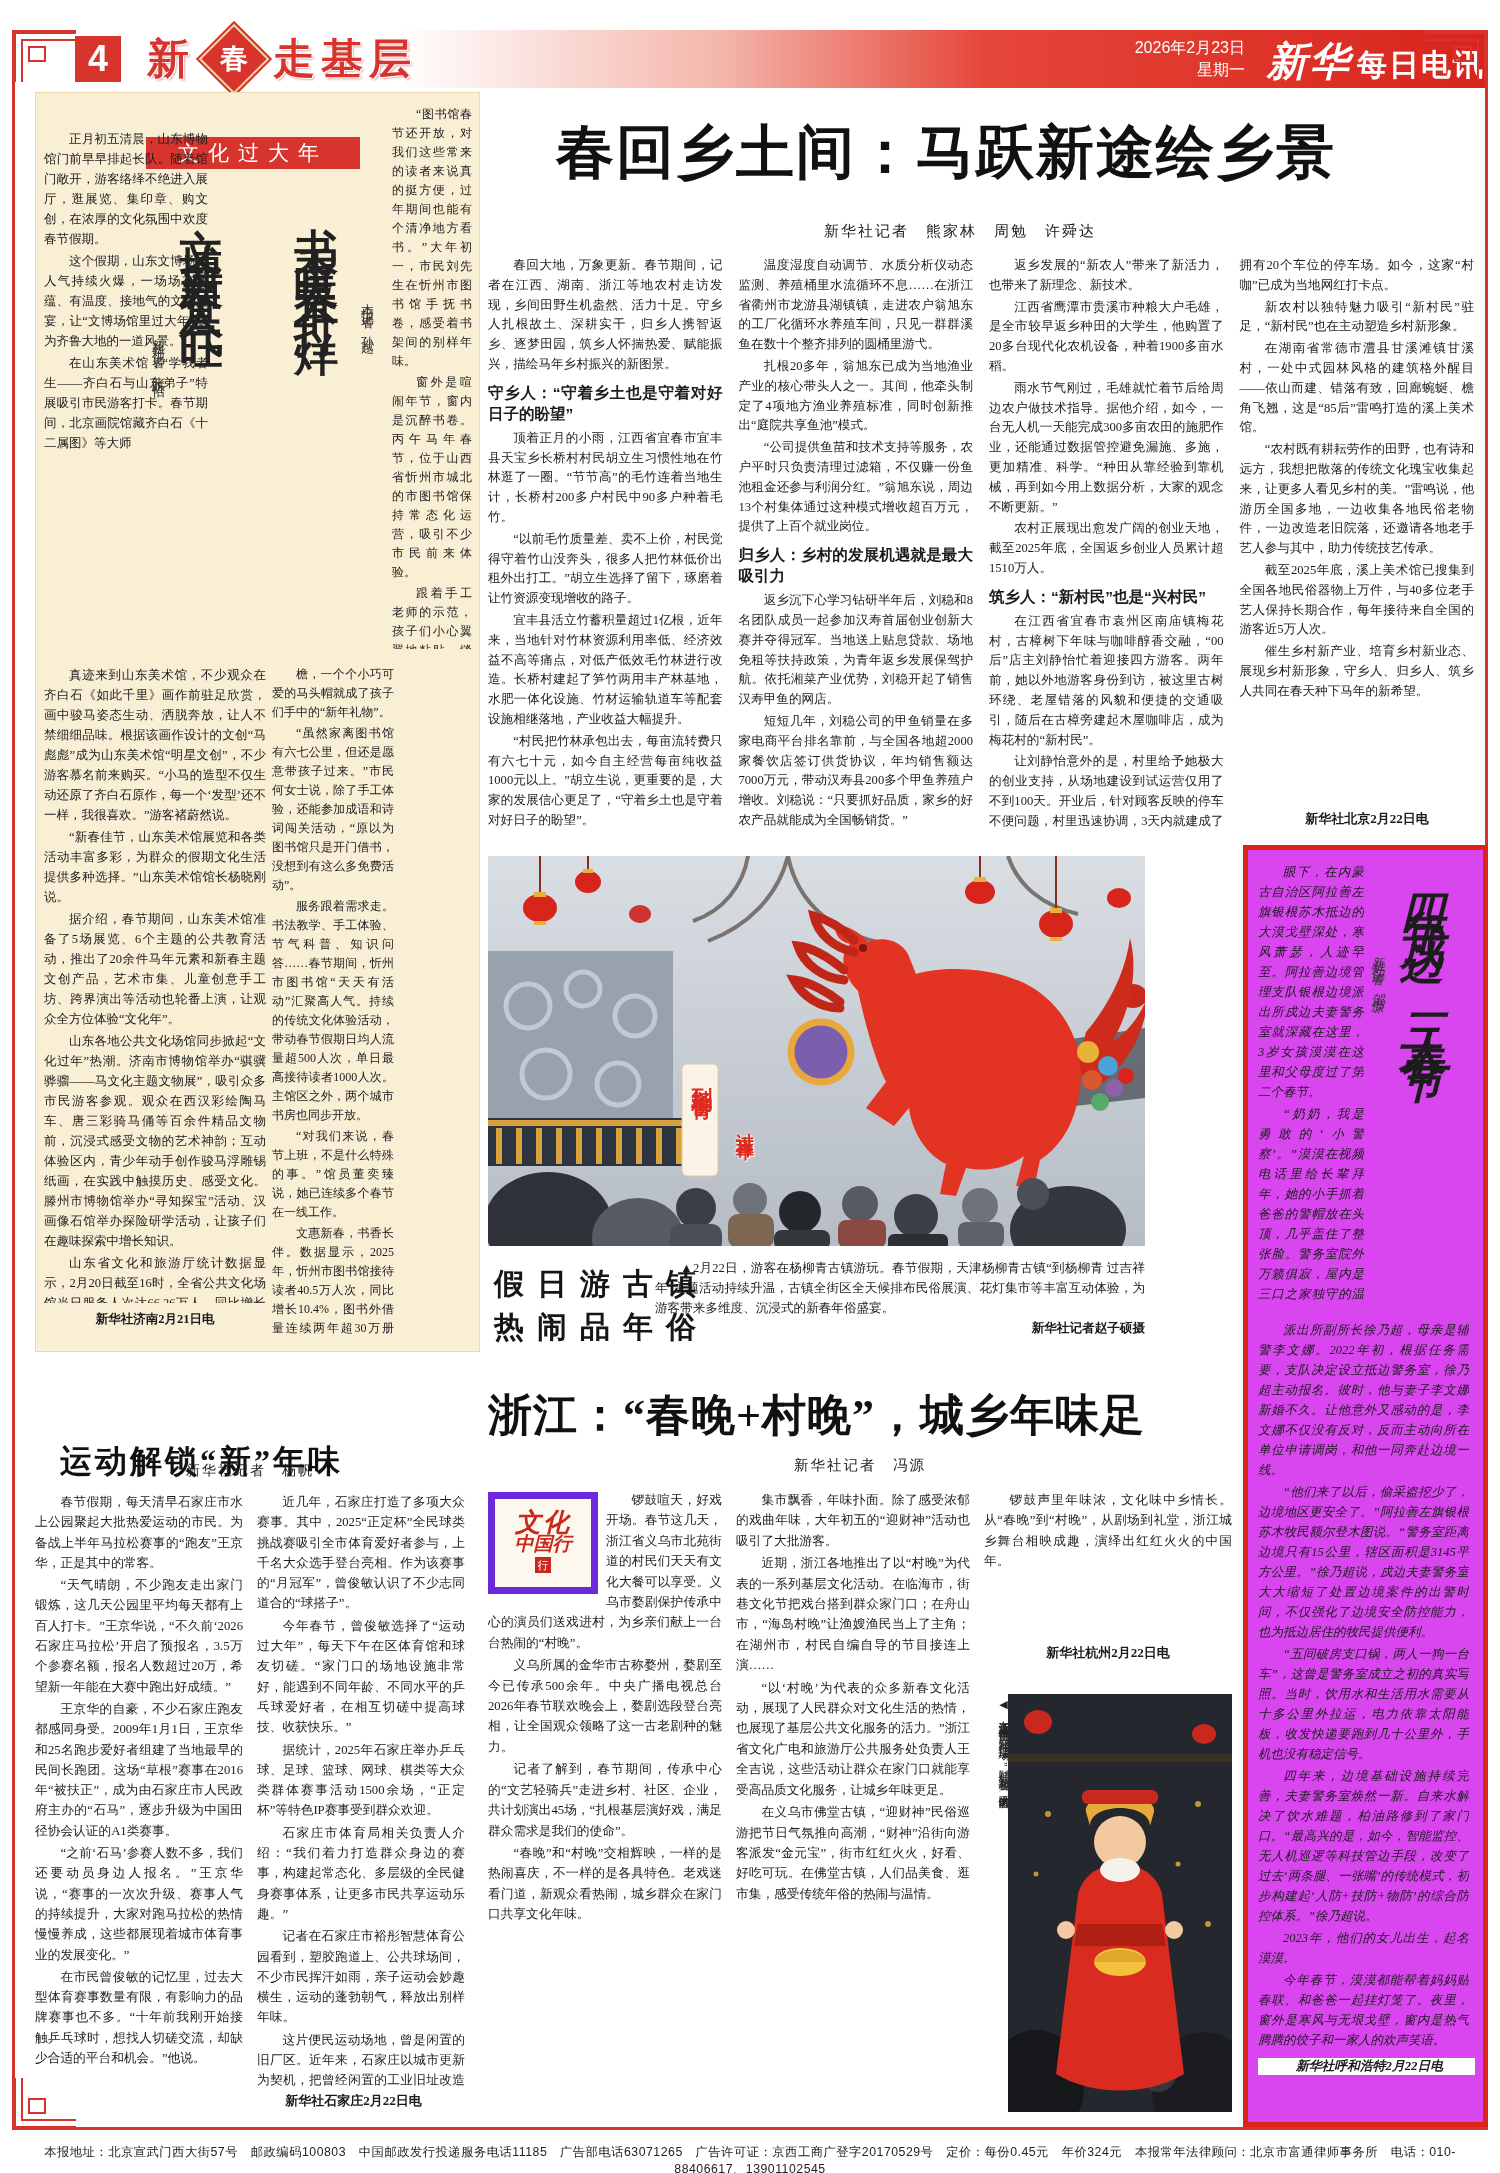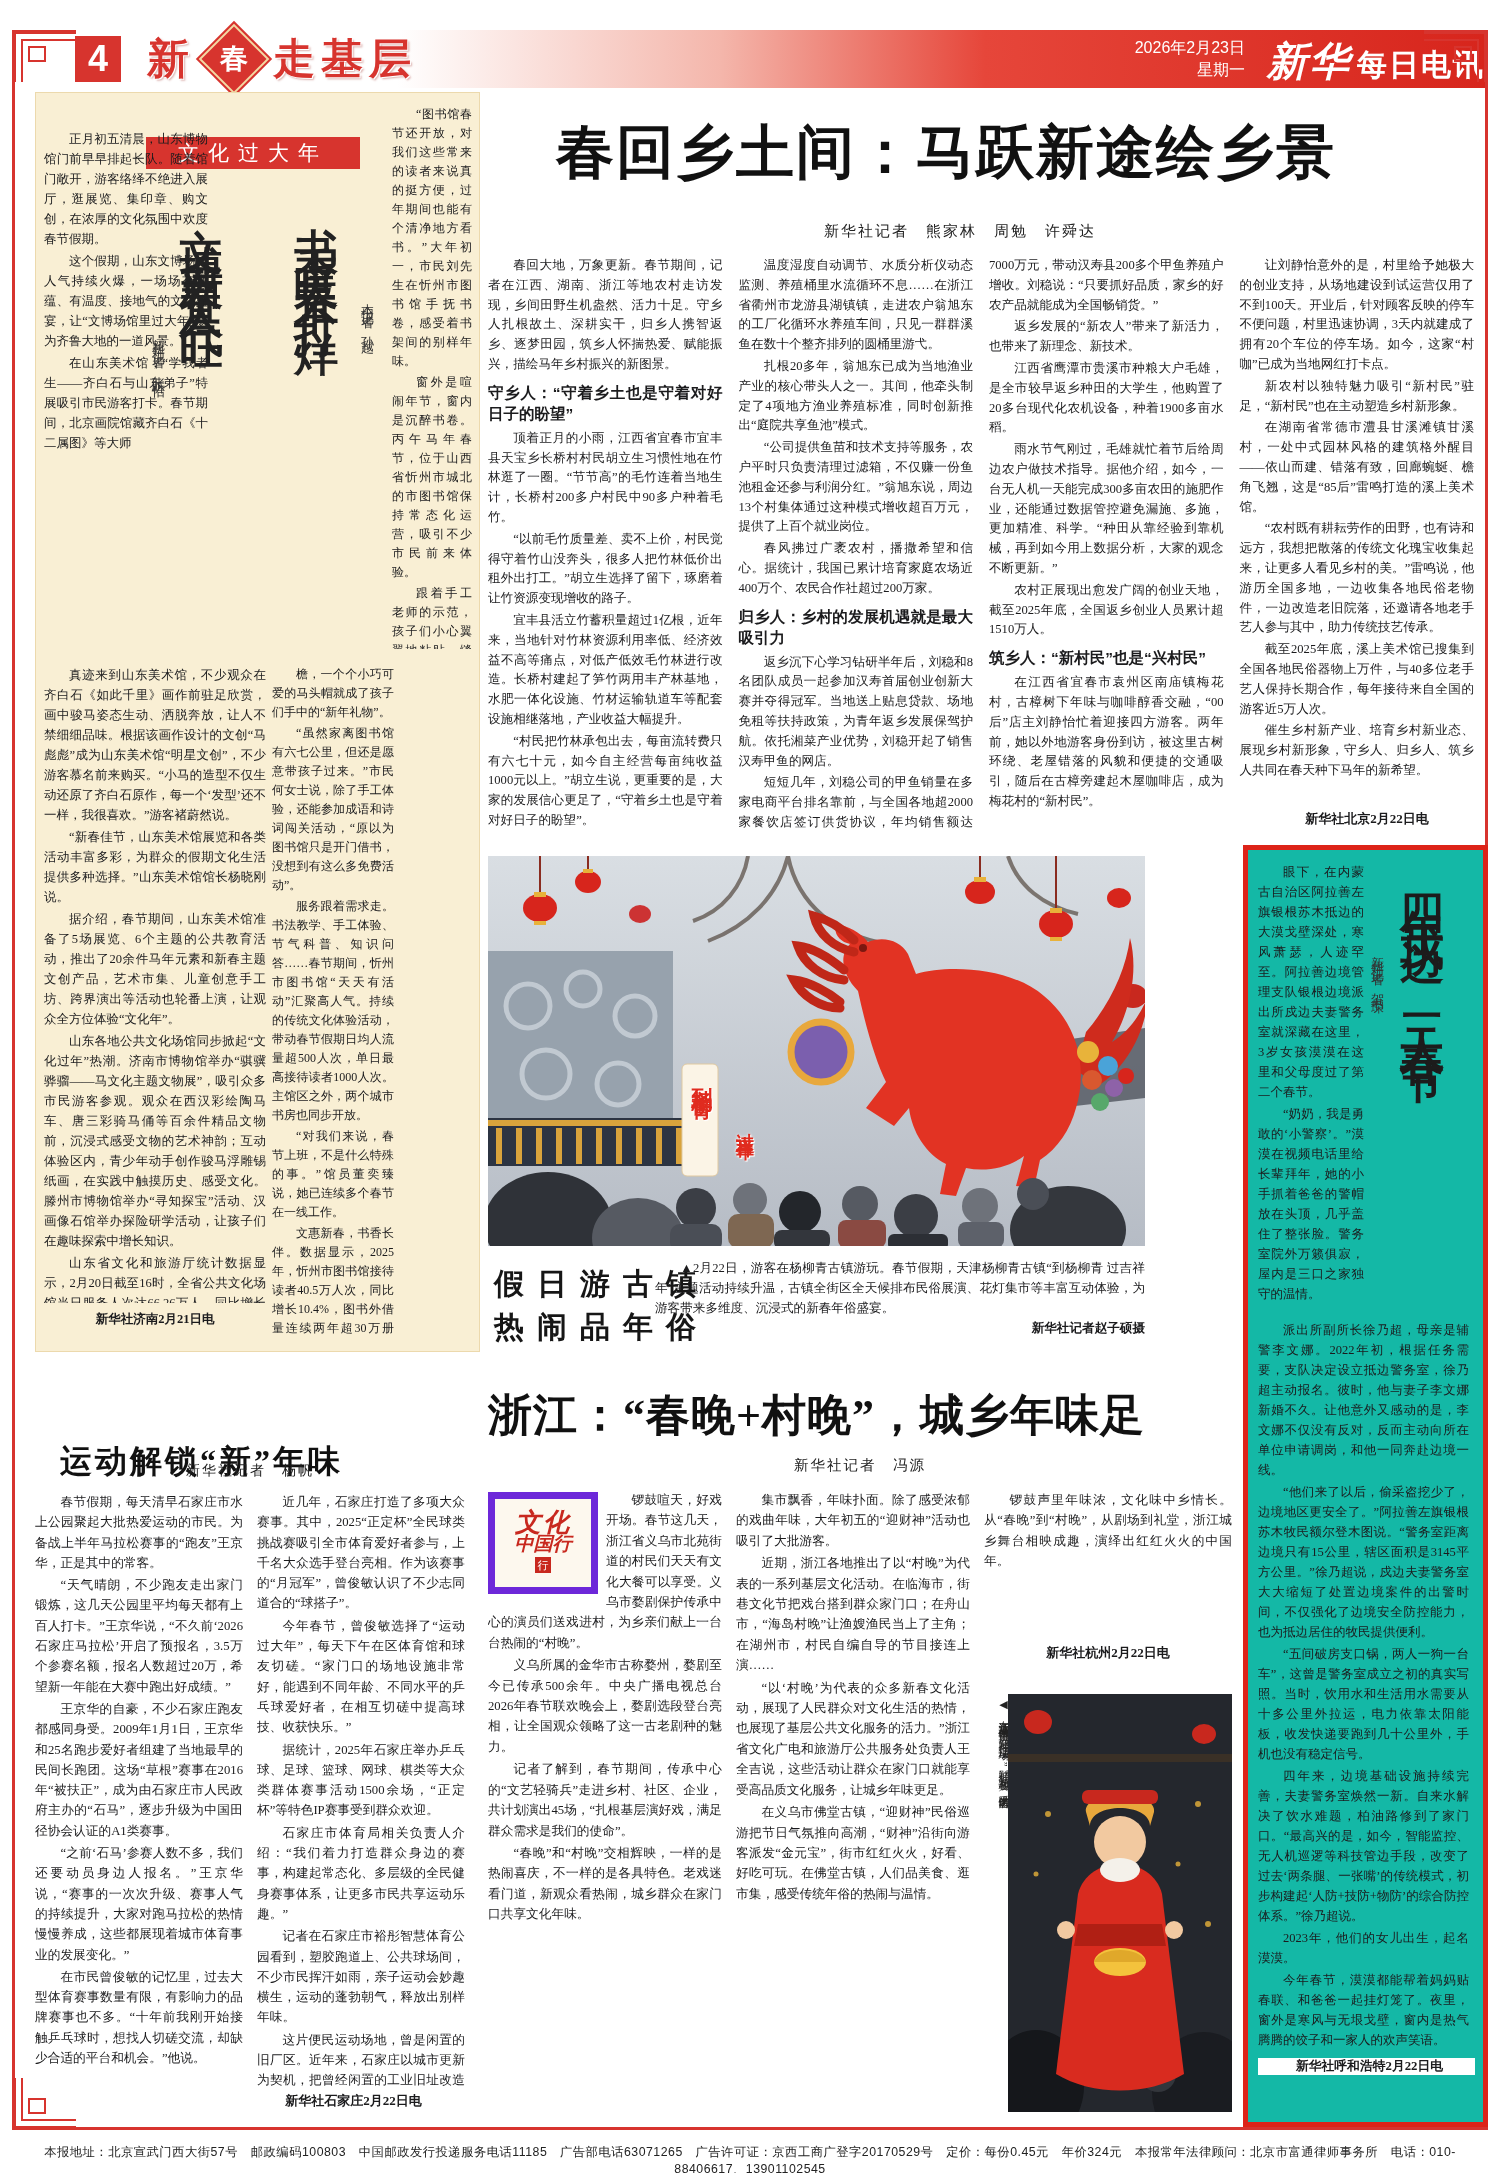--- a/index.html
+++ b/index.html
@@ -55,21 +55,21 @@
   .h3x{font-size:32px;font-weight:900;letter-spacing:3px;color:#111;white-space:nowrap;margin-top:44px;}
   .sports-body{column-count:2;column-gap:14px;column-fill:auto;font-size:12.7px;line-height:20.3px;}
   .zcol{font-size:12.7px;line-height:20.4px;}
   .cul-logo{float:left;width:96px;height:88px;margin:2px 8px 4px 0;background:#fdf8ee;border:7px solid #6d28d9;
             display:flex;flex-direction:column;align-items:center;justify-content:center;}
   .cul-logo .l1{color:#c8281e;font-weight:900;font-size:26px;font-style:italic;letter-spacing:2px;}
   .cul-logo .l2{color:#c8281e;font-weight:900;font-size:19px;font-style:italic;}
   .cul-logo .seal{width:16px;height:16px;background:#c8281e;color:#fff;font-size:11px;line-height:16px;
             text-align:center;margin-top:3px;}
   
-  .redbox{border:5px solid #dd2318;background:#14b8a6;}
+  .redbox{border:5px solid #dd2318;background:#d946ef;font-style:italic;}
   .redbox .vbig2{font-weight:900;color:#1c1c1c;font-size:44px;letter-spacing:15px;line-height:1.15;}
   .photo-cap-v{background:#fff;font-size:11px;line-height:13px;letter-spacing:1px;color:#222;padding:4px 2px;}
   .photo-banner{color:#e02b1f;font-weight:900;text-shadow:0 0 3px #fff,1px 1px 0 #fff;}
   
   .footer{font-size:12.3px;color:#222;text-align:center;letter-spacing:.5px;font-family:"Liberation Sans",sans-serif;}
 </style>
 </head>
 <body>
 
 <div class="abs frame-line" style="left:12px;top:30px;width:3px;height:2100px;"></div>
@@ -164,21 +164,20 @@
     </div>
   <div class="subhead">守乡人：“守着乡土也是守着对好日子的盼望”</div>
   <div>
       <p>顶着正月的小雨，江西省宜春市宜丰县天宝乡长桥村村民胡立生习惯性地在竹林逛了一圈。“节节高”的毛竹连着当地生计，长桥村200多户村民中90多户种着毛竹。</p>
       <p>“以前毛竹质量差、卖不上价，村民觉得守着竹山没奔头，很多人把竹林低价出租外出打工。”胡立生选择了留下，琢磨着让竹资源变现增收的路子。</p>
       <p>宜丰县活立竹蓄积量超过1亿根，近年来，当地针对竹林资源利用率低、经济效益不高等痛点，对低产低效毛竹林进行改造。长桥村建起了笋竹两用丰产林基地，水肥一体化设施、竹材运输轨道车等配套设施相继落地，产业收益大幅提升。</p>
       <p>“村民把竹林承包出去，每亩流转费只有六七十元，如今自主经营每亩纯收益1000元以上。”胡立生说，更重要的是，大家的发展信心更足了，“守着乡土也是守着对好日子的盼望”。</p>
       <p>温度湿度自动调节、水质分析仪动态监测、养殖桶里水流循环不息……在浙江省衢州市龙游县湖镇镇，走进农户翁旭东的工厂化循环水养殖车间，只见一群群溪鱼在数十个整齐排列的圆桶里游弋。</p>
       <p>扎根20多年，翁旭东已成为当地渔业产业的核心带头人之一。其间，他牵头制定了4项地方渔业养殖标准，同时创新推出“庭院共享鱼池”模式。</p>
       <p>“公司提供鱼苗和技术支持等服务，农户平时只负责清理过滤箱，不仅赚一份鱼池租金还参与利润分红。”翁旭东说，周边13个村集体通过这种模式增收超百万元，提供了上百个就业岗位。</p>
-      <p>春风拂过广袤农村，播撒希望和信心。据统计，我国已累计培育家庭农场近400万个、农民合作社超过200万家。</p>
     </div>
   <div class="subhead">归乡人：乡村的发展机遇就是最大吸引力</div>
   <div>
       <p>返乡沉下心学习钻研半年后，刘稳和8名团队成员一起参加汉寿首届创业创新大赛并夺得冠军。当地送上贴息贷款、场地免租等扶持政策，为青年返乡发展保驾护航。依托湘菜产业优势，刘稳开起了销售汉寿甲鱼的网店。</p>
       <p>短短几年，刘稳公司的甲鱼销量在多家电商平台排名靠前，与全国各地超2000家餐饮店签订供货协议，年均销售额达7000万元，带动汉寿县200多个甲鱼养殖户增收。刘稳说：“只要抓好品质，家乡的好农产品就能成为全国畅销货。”</p>
       <p>返乡发展的“新农人”带来了新活力，也带来了新理念、新技术。</p>
       <p>江西省鹰潭市贵溪市种粮大户毛雄，是全市较早返乡种田的大学生，他购置了20多台现代化农机设备，种着1900多亩水稻。</p>
       <p>雨水节气刚过，毛雄就忙着节后给周边农户做技术指导。据他介绍，如今，一台无人机一天能完成300多亩农田的施肥作业，还能通过数据管控避免漏施、多施，更加精准、科学。“种田从靠经验到靠机械，再到如今用上数据分析，大家的观念不断更新。”</p>
       <p>农村正展现出愈发广阔的创业天地，截至2025年底，全国返乡创业人员累计超1510万人。</p>
     </div>

